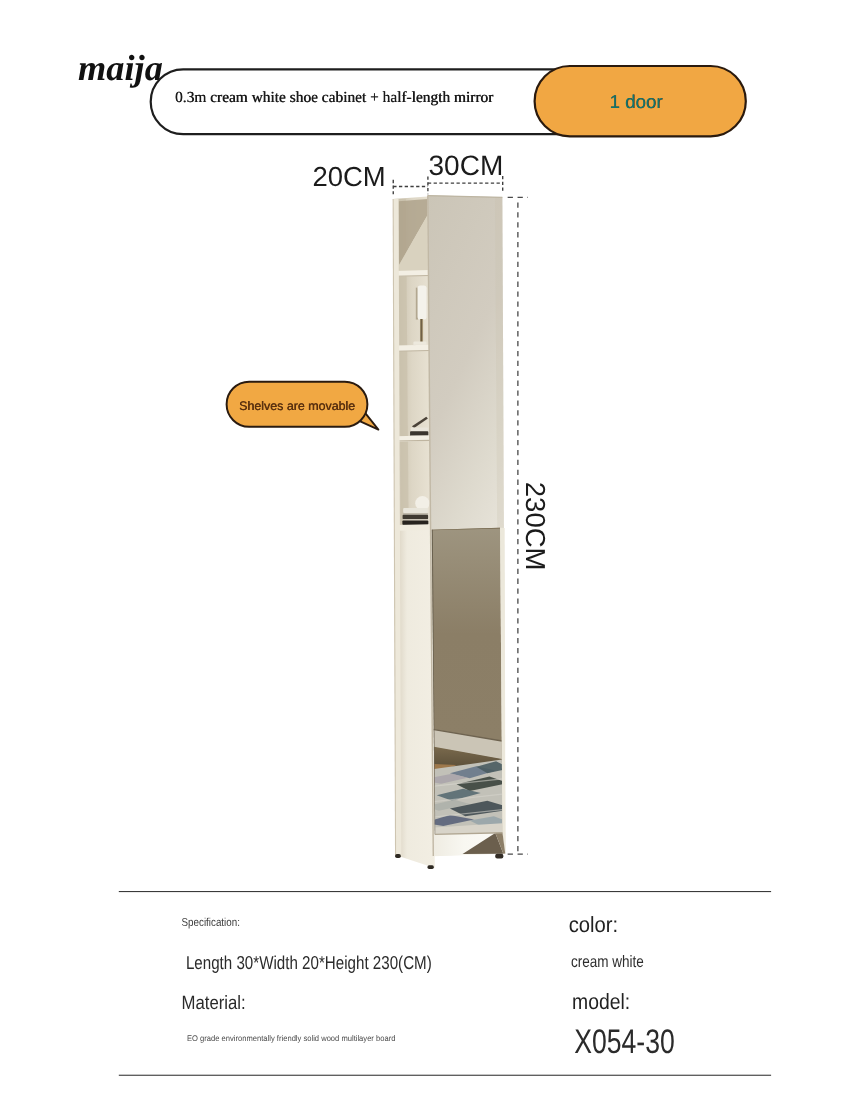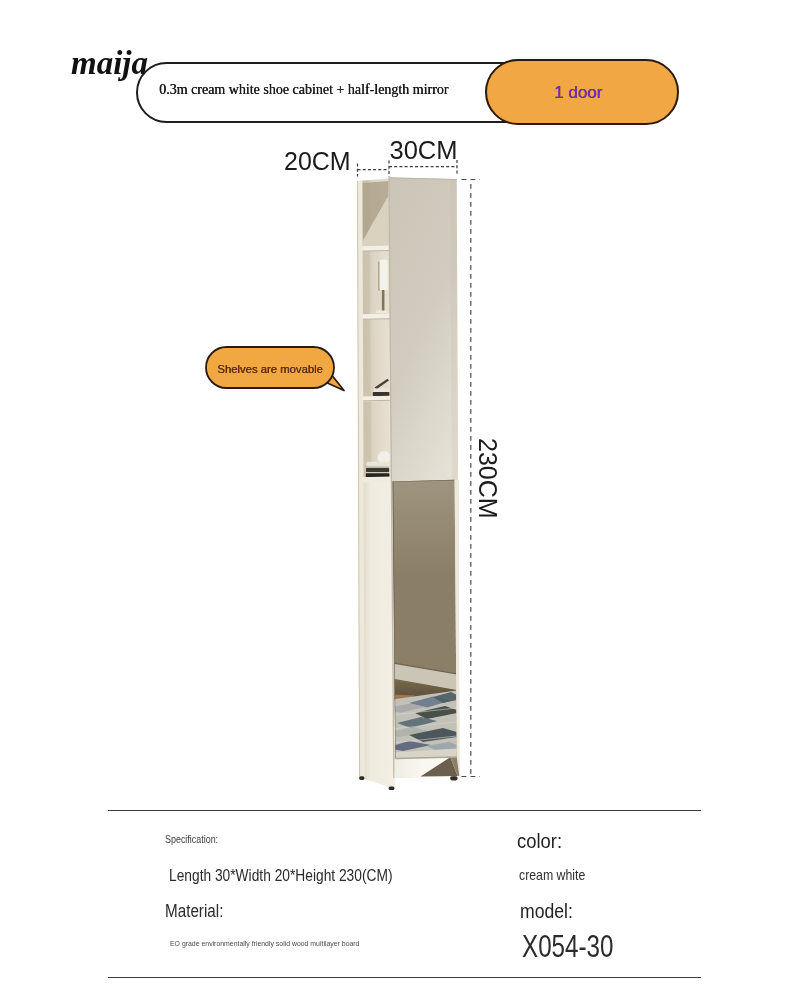--- a/index.html
+++ b/index.html
@@ -13,21 +13,21 @@
 <div class="abs" style="left:0;top:0;width:723px;height:1000px;background:#fff;margin-left:13px;">
 
   <div class="abs" style="left:58px;top:47px;font-family:'Liberation Serif',serif;font-style:italic;font-weight:bold;font-size:33px;line-height:1;color:#111;">maija</div>
 
   <div class="abs" style="left:123px;top:62px;width:534px;height:57px;border:2px solid #1e1e1e;border-radius:31px;background:#fff;"></div>
 
   <div class="abs sx" style="left:146px;top:82.5px;font-size:14px;line-height:1;color:#1a1a1a;transform:scaleX(1);white-space:nowrap;text-shadow:0.4px 0 0 #1a1a1a;font-family:Liberation Serif, serif;">0.3m cream white shoe cabinet + half-length mirror</div>
 
   <div class="abs" style="left:472px;top:59px;width:190px;height:62px;border:2px solid #2a1a0e;border-radius:33px;background:#F1A743;"></div>
 
-  <div class="abs sx" style="left:541px;top:83.7px;font-size:17px;line-height:1;color:#6d28d9;transform:scaleX(1);white-space:nowrap;text-shadow:0.4px 0 0 #6E3317;text-align:right;">1 door</div>
+  <div class="abs sx" style="left:541px;top:83.7px;font-size:17px;line-height:1;color:#0f766e;transform:scaleX(1);white-space:nowrap;text-shadow:0.4px 0 0 #6E3317;text-align:right;">1 door</div>
 
   <svg class="abs" style="left:0;top:0;" width="787" height="1000" viewBox="0 0 787 1000">
     <defs>
       <linearGradient id="frontG" x1="0" y1="0" x2="0.25" y2="1">
         <stop offset="0" stop-color="#CBC5B7"></stop>
         <stop offset="0.35" stop-color="#D2CCC0"></stop>
         <stop offset="0.55" stop-color="#DEDACE"></stop>
         <stop offset="0.75" stop-color="#EAE6DD"></stop>
         <stop offset="1" stop-color="#F1EEE4"></stop>
       </linearGradient>

